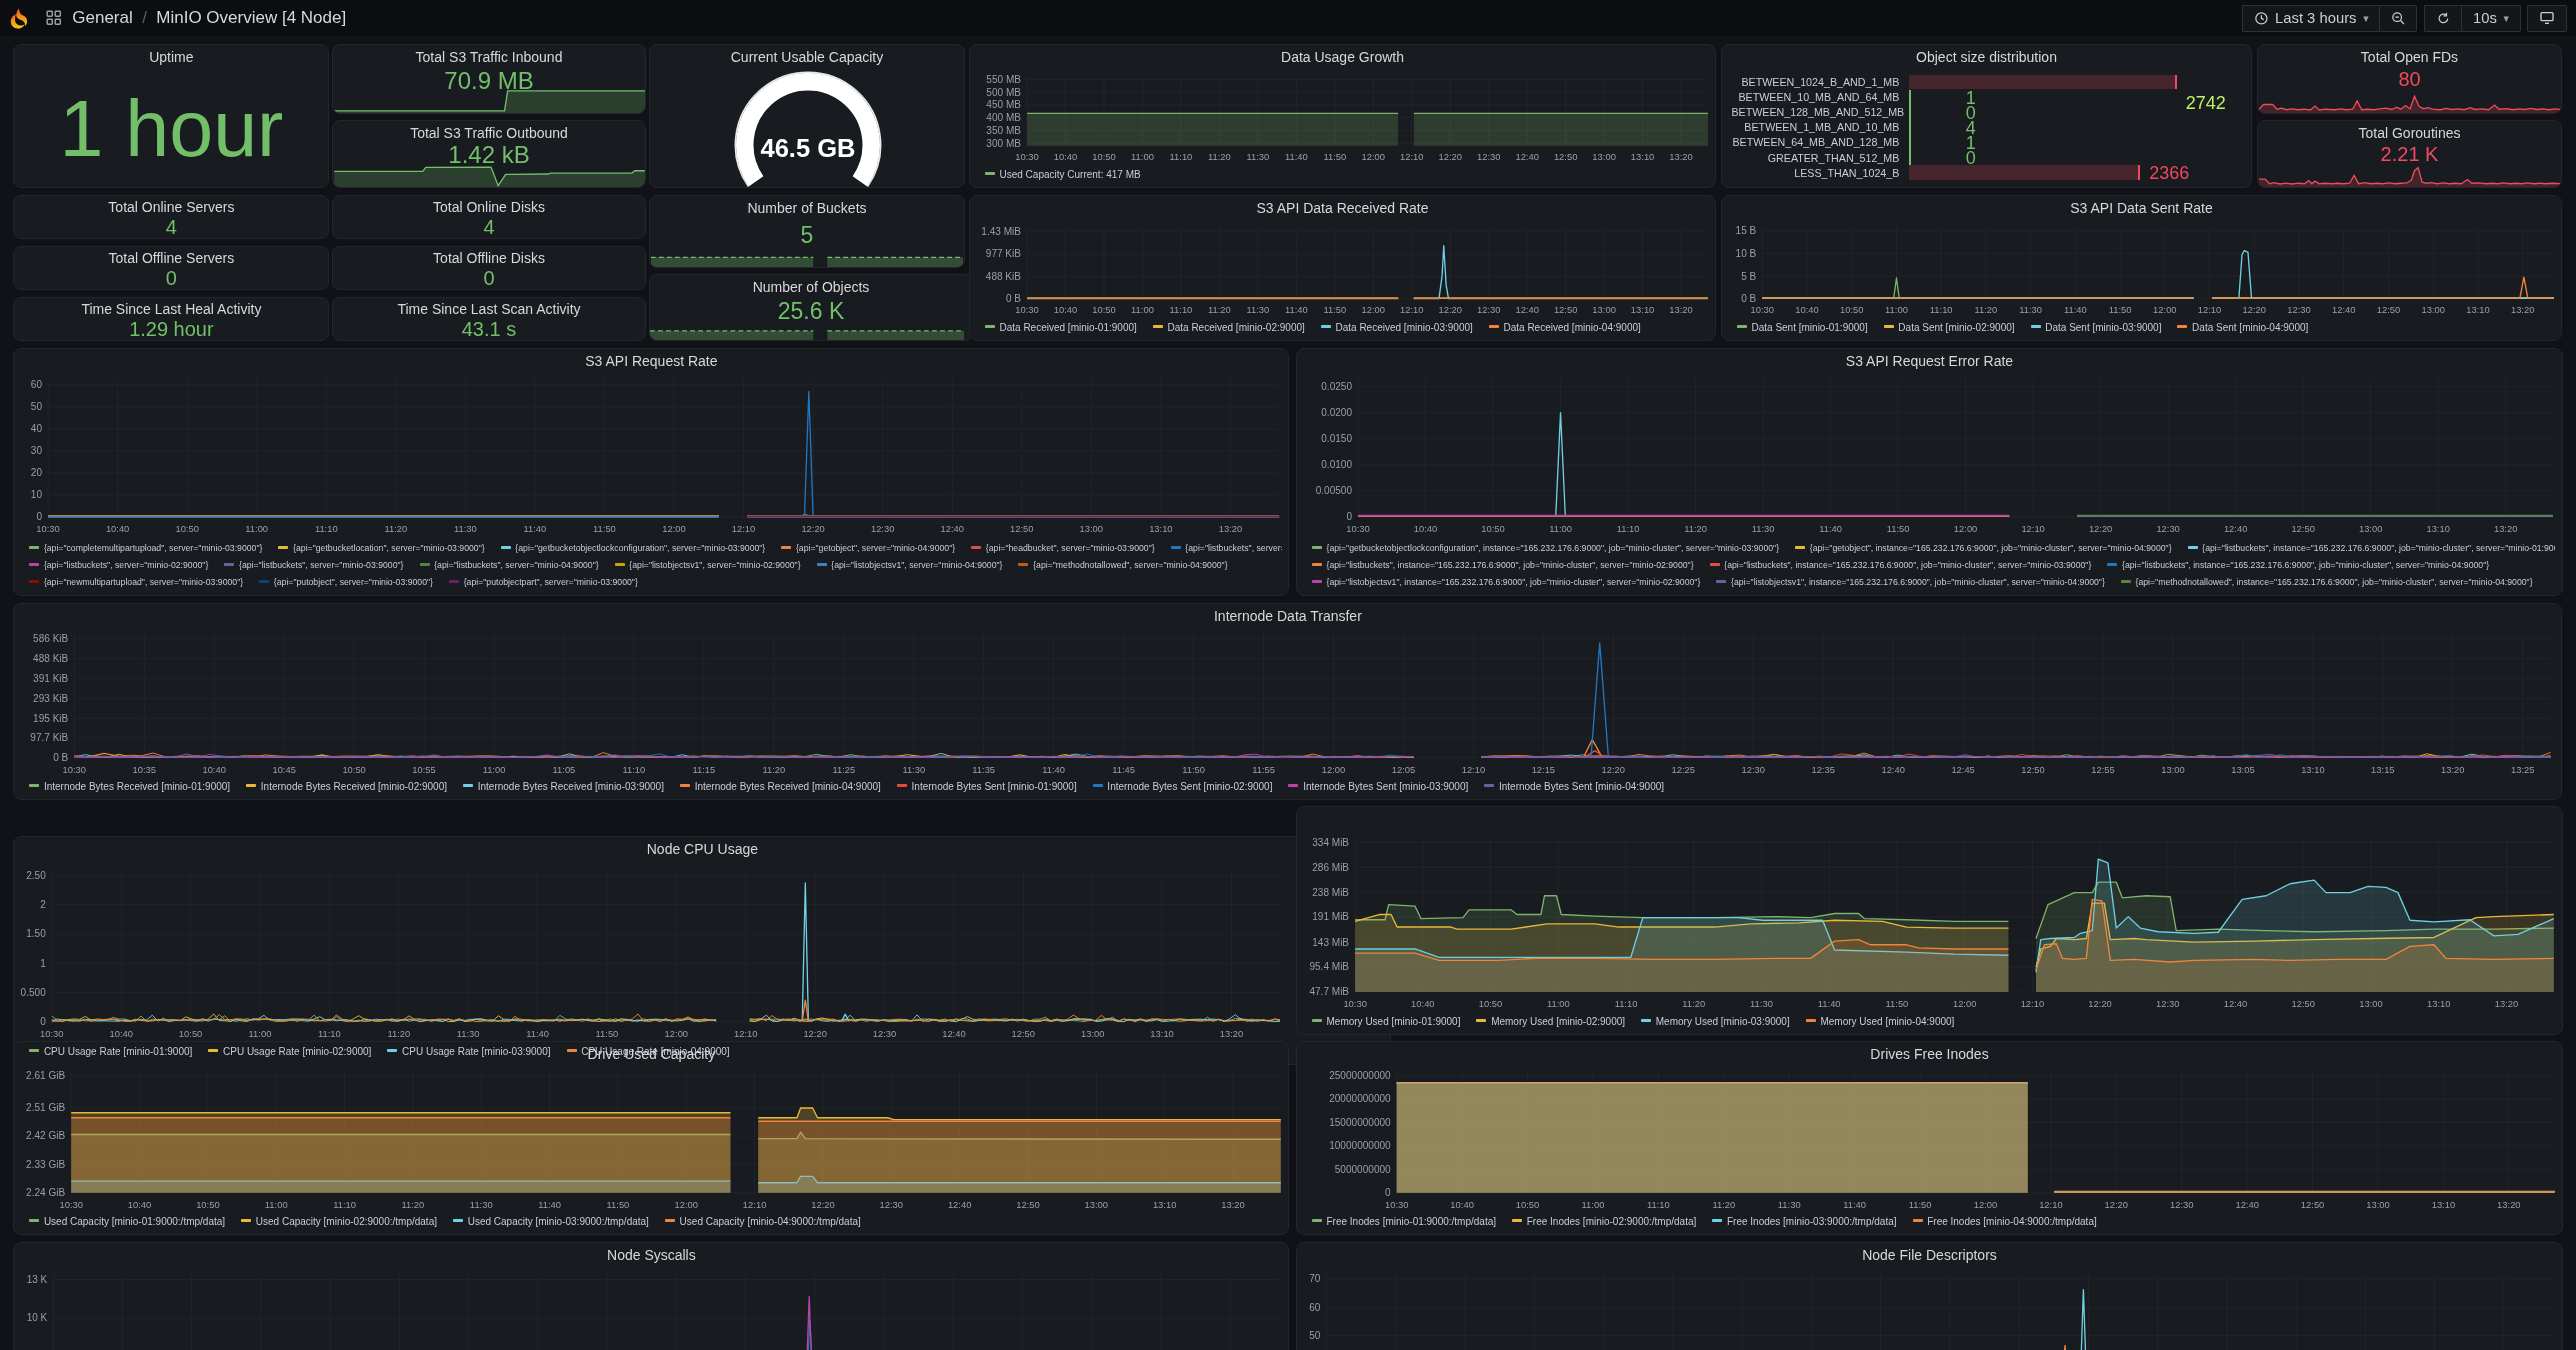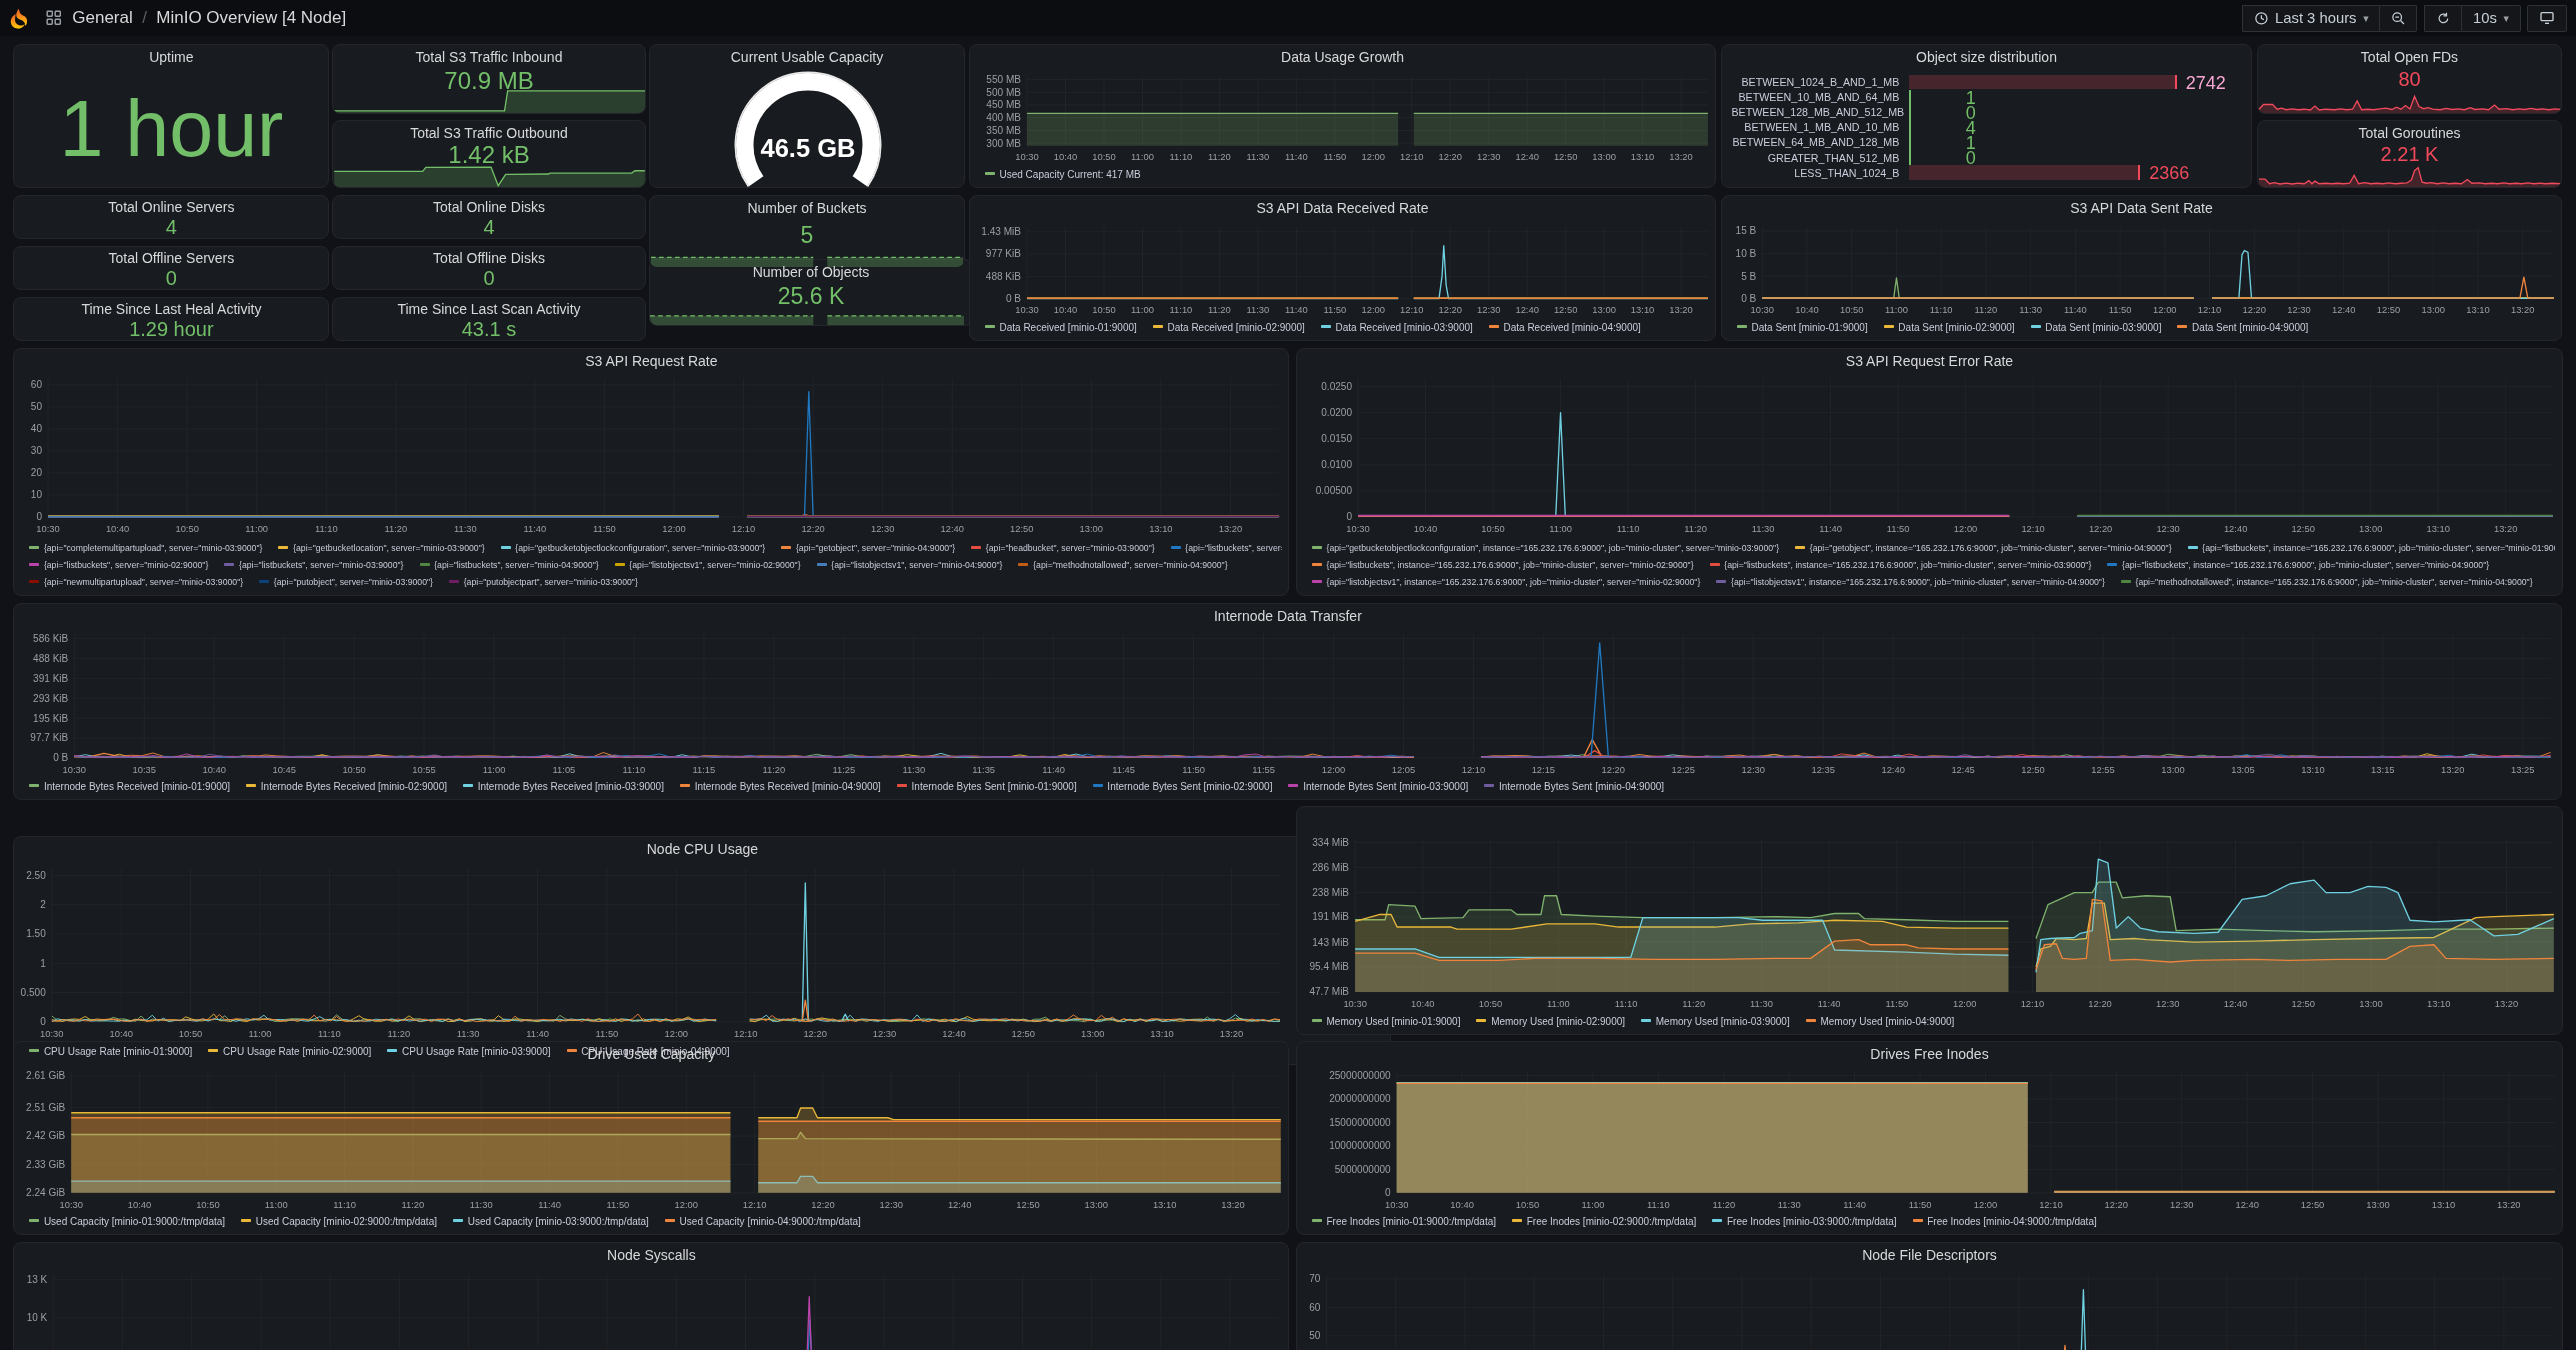--- a/index.html
+++ b/index.html
@@ -209,21 +209,21 @@
       </div>
   </div>
 
   <div class="panel" style="left:1721px;top:8px;width:531px;height:144px;">
     <div class="ptitle">Object size distribution</div>
     <div class="bgrows">
         <div class="bgrow">
           <div class="bglabel">BETWEEN_1024_B_AND_1_MB</div>
           <div class="bgbarwrap">
             <div class="bgbar" style="width: 80%; background: rgba(242, 73, 92, 0.22); border-right: 2px solid rgb(242, 73, 92);"></div>
-            <span class="bgval" style="color: #f9a8d4; left: calc(80% + 10.7px);">2742</span>
+            <span class="bgval" style="color: #bef264; left: calc(80% + 10.7px); margin-top: 20px;">2742</span>
           </div>
         </div>
         <div class="bgrow">
           <div class="bglabel">BETWEEN_10_MB_AND_64_MB</div>
           <div class="bgbarwrap">
             <div class="bgbar" style="width: 2.7px; background: rgb(115, 191, 105);"></div>
             <span class="bgval" style="color: rgb(115, 191, 105); left: 57px;">1</span>
           </div>
         </div>
         <div class="bgrow">
@@ -316,21 +316,21 @@
     <div class="statval" style="top:27px;font-size:23px;height:25.5px;line-height:25.5px;">5</div>
     <div class="spark" style="height:20px;">
         <svg width="314" height="20" viewBox="0 0 468 30">
           <path d="M0.0,15.5L243.4,15.5L243.4,30L0.0,30Z" fill="#73BF69" fill-opacity="0.3"></path>
           <polyline points="0,15.5 243.36,15.5" fill="none" stroke="#73BF69" stroke-width="2" stroke-dasharray="7,5"></polyline>
           <path d="M264.4,15.5L468.0,15.5L468.0,30L264.4,30Z" fill="#73BF69" fill-opacity="0.3"></path>
           <polyline points="264.41999999999996,15.5 468,15.5" fill="none" stroke="#73BF69" stroke-width="2" stroke-dasharray="7,5"></polyline>
         </svg>
       </div>
   </div>
-  <div class="panel" style="left:649px;top:223px;width:324px;height:67px;">
+  <div class="panel" style="left:649px;top:238px;width:324px;height:67px;">
     <div class="ptitle">Number of Objects</div>
     <div class="statval" style="top:24px;font-size:23px;height:25.5px;line-height:25.5px;">25.6 K</div>
     <div class="spark" style="height:19px;">
         <svg width="314" height="19" viewBox="0 0 468 28">
           <path d="M0.0,14.5L243.4,14.5L243.4,28L0.0,28Z" fill="#73BF69" fill-opacity="0.3"></path>
           <polyline points="0,14.5 243.36,14.5" fill="none" stroke="#73BF69" stroke-width="2" stroke-dasharray="7,5"></polyline>
           <path d="M264.4,14.5L468.0,14.5L468.0,28L264.4,28Z" fill="#73BF69" fill-opacity="0.3"></path>
           <polyline points="264.41999999999996,14.5 468,14.5" fill="none" stroke="#73BF69" stroke-width="2" stroke-dasharray="7,5"></polyline>
         </svg>
       </div>

